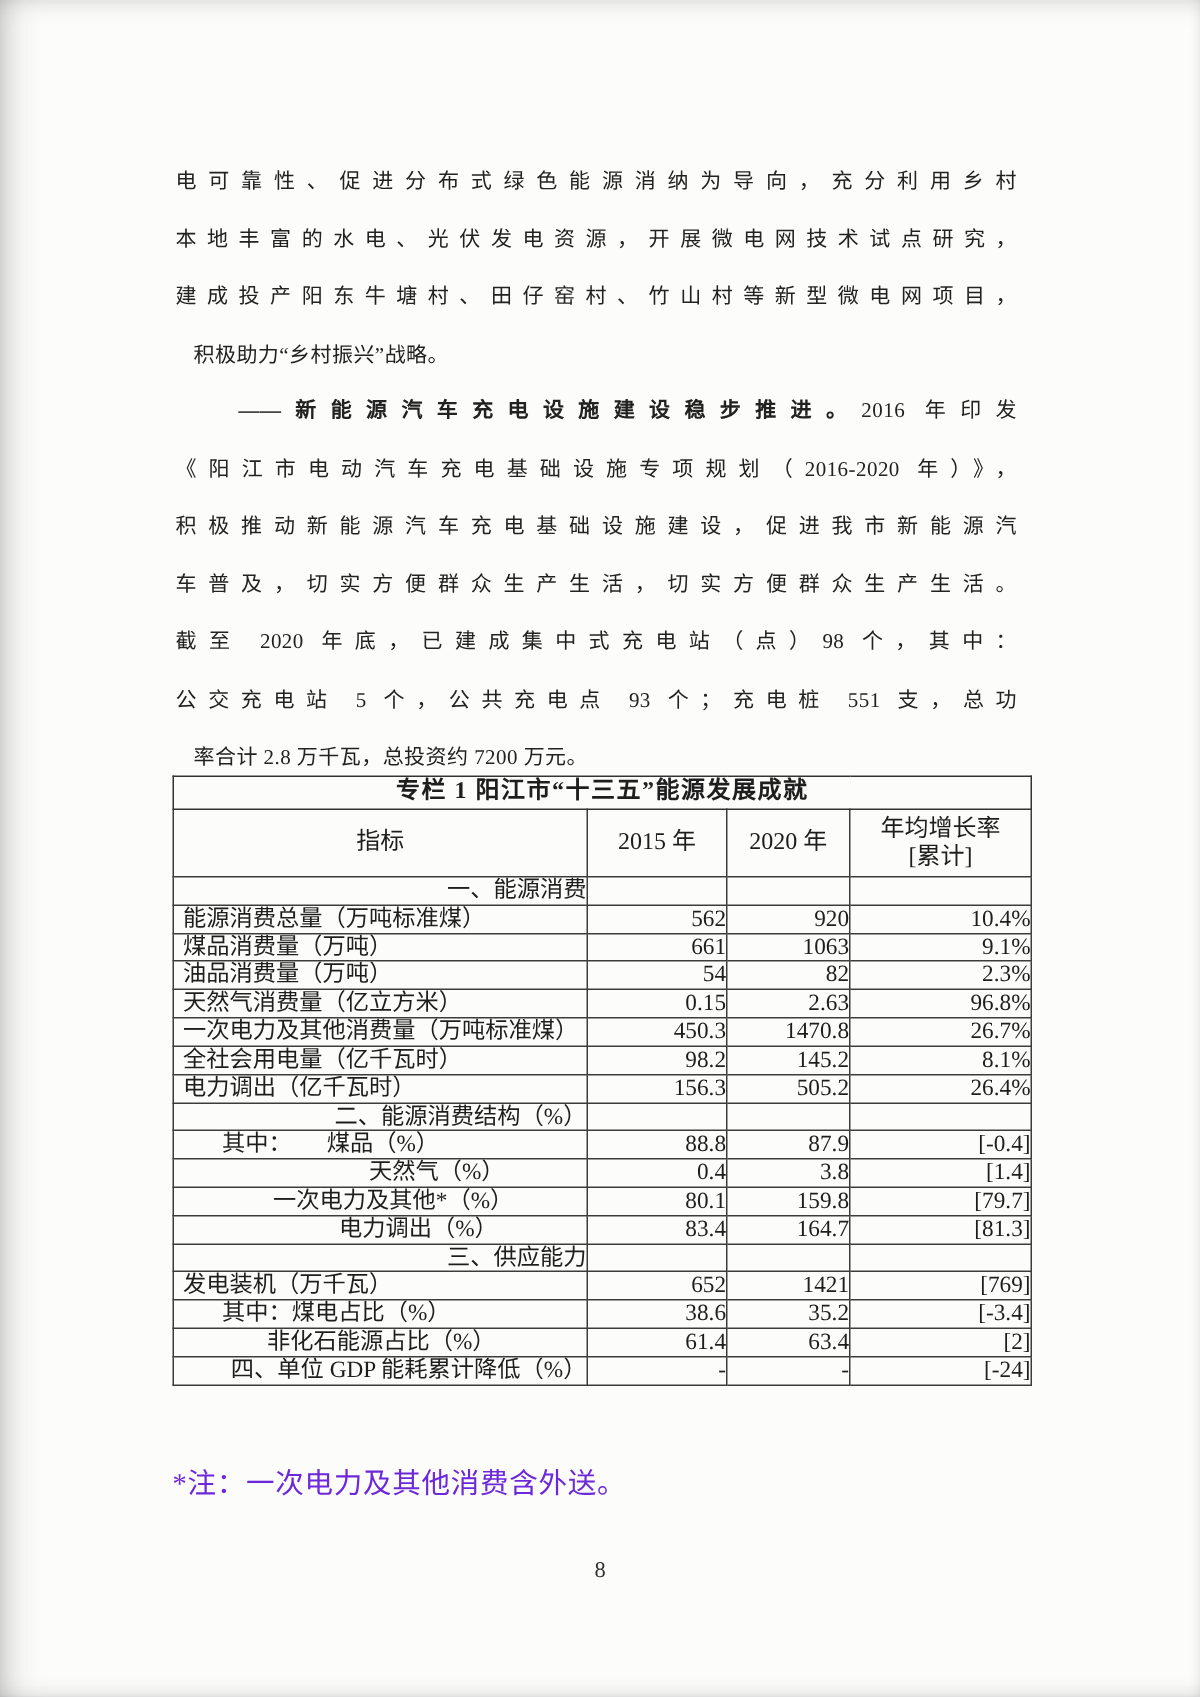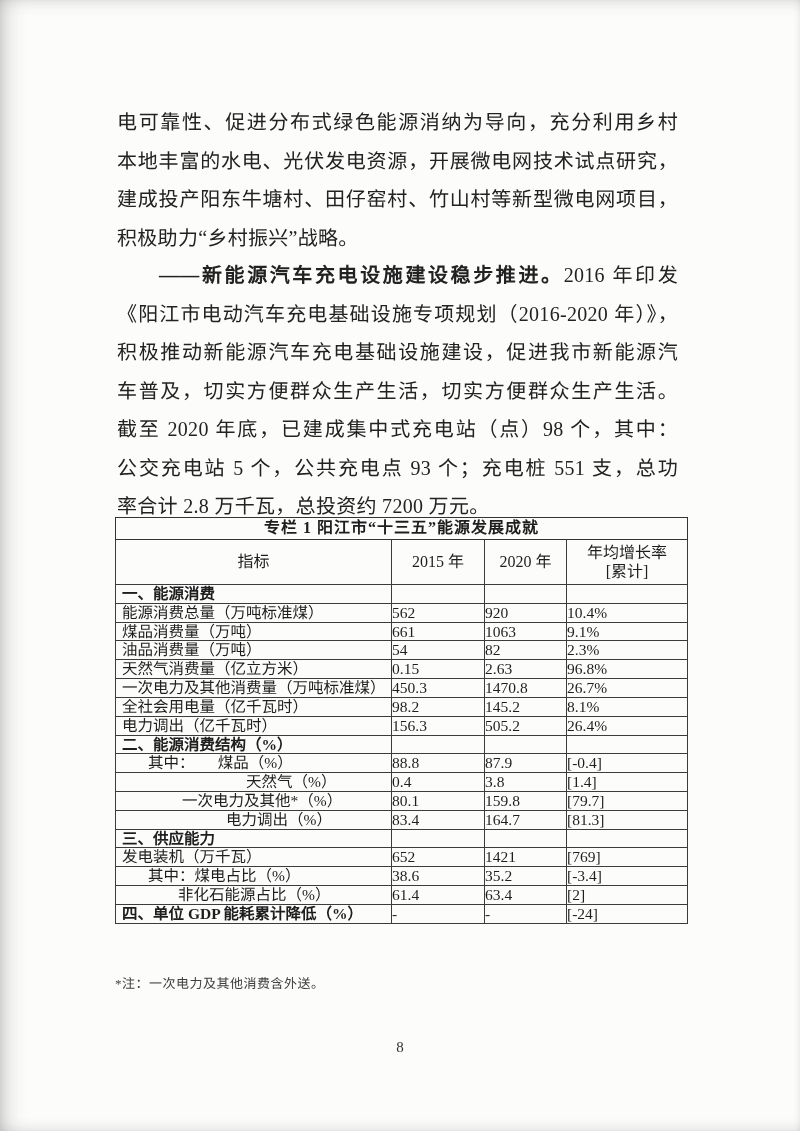--- a/index.html
+++ b/index.html
@@ -5,43 +5,43 @@
   html,body{margin:0;padding:0;}
   body{background:#e9e9e9;font-family:"Liberation Serif","DejaVu Serif",serif;}
   .page{
     position:relative;width:800px;height:1131px;margin:0 auto;
     background:#fcfcfb;color:#222;overflow:hidden;
     box-shadow:inset 16px 0 26px -18px rgba(60,60,60,.45),
                inset -5px 0 10px -8px rgba(60,60,60,.18),
                inset 0 -10px 18px -14px rgba(60,60,60,.22),
                inset 0 12px 20px -16px rgba(60,60,60,.25);
   }
-  .para{position:absolute;left:117px;width:561px;font-size:20px;line-height:38.5px;
+  .para{position:absolute;left:117px;width:561px;font-size:14px;line-height:38.5px;
         letter-spacing:.3px;}
   .t-line{text-align:justify;text-align-last:justify;}
-  .t-line.last{text-align-last:left;}
+  .t-line.last{text-align-last:left;margin-left:12px;}
   .t-line.first-indent{text-indent:42px;}
   .lead-b{font-weight:bold;margin-top:10px;}
   .p1{top:103px;}
   .p2{top:256px;}
 
   .tbl-wrap{position:absolute;left:115px;top:517px;width:572px;}
   table.tbl{border-collapse:collapse;table-layout:fixed;width:572px;height:372px;
             font-size:15.5px;color:#1e1e1e;}
   .tbl td,.tbl th{border:1px solid #3c3c3c;padding:0;vertical-align:middle;
                   line-height:1.15;overflow:hidden;}
   .tbl th.title{height:21px;font-size:16px;font-weight:bold;text-align:center;
                 letter-spacing:1px;border:1.5px solid #333;}
   .tbl tr.hdr td{height:44px;text-align:center;font-size:16px;}
   .tbl td.lbl{text-align:left;white-space:nowrap;}
-  .tbl td.val{text-align:left;white-space:nowrap;}
-  .tbl tr.section td.lbl{font-weight:bold;}
+  .tbl td.val{text-align:right;white-space:nowrap;}
+  .tbl tr.section td.lbl{font-weight:normal;text-align:right;}
   .hdr-two-line{display:block;line-height:19px;}
 
-  .footnote{position:absolute;left:115px;top:973px;font-size:13px;color:#404040;
+  .footnote{position:absolute;left:115px;top:973px;font-size:19px;color:#6d28d9;
             letter-spacing:.5px;}
   .pageno{position:absolute;left:0;top:1039px;width:800px;text-align:center;
           font-size:15px;color:#333;}
 </style>
 </head>
 <body>
 
 <div class="page">
 
   <div class="para p1">

